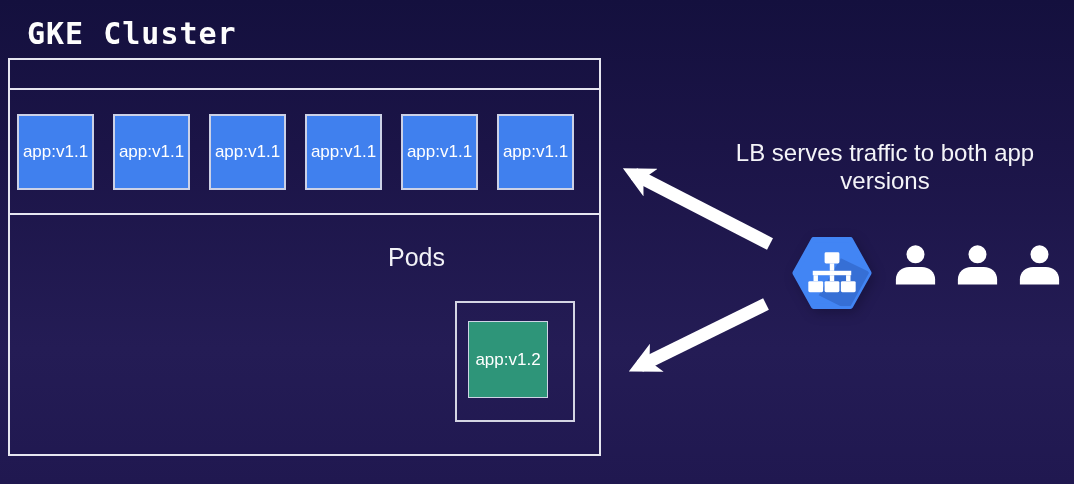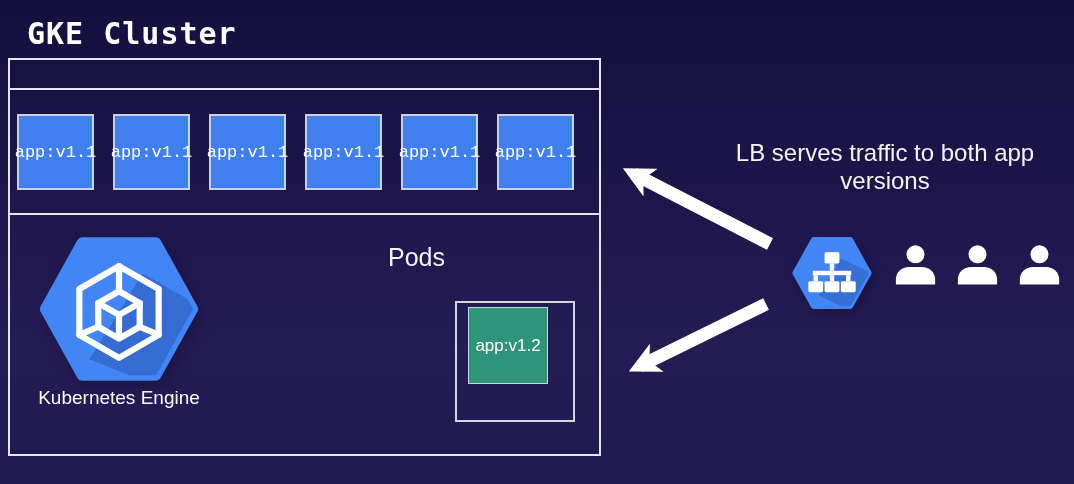--- a/index.html
+++ b/index.html
@@ -14,39 +14,39 @@
     font-family:"DejaVu Sans Mono", monospace;
     font-weight:bold; font-size:30px; letter-spacing:1px; color:#fdfdfd;
   }
   .cluster-box {
     position:absolute; left:8px; top:58px; width:589px; height:394px;
     border:2px solid #e6e6f0; box-sizing:content-box;
   }
   .cluster-strip { height:28px; border-bottom:2px solid #e6e6f0; }
   .pods-section {
     height:99px; border-bottom:2px solid #e6e6f0;
-    display:flex; gap:19px; padding:24px 16px 0 7px; align-items:flex-start;font-family:Liberation Mono, monospace;
+    display:flex; gap:19px; padding:24px 16px 0 7px; align-items:flex-start;
   }
   .pod {
     width:77px; height:76px; box-sizing:border-box;
     background:#4080ee; border:2px solid #ccd1e6;
     display:flex; align-items:center; justify-content:center;
     font-size:17px; color:#fff; white-space:nowrap;
   }
   .cluster-body { position:relative; height:235px; }
   .pods-label { position:absolute; left:378px; top:28px; font-size:25px; color:#f2f2f7; }
   .gke { position:absolute; left:18px; top:20px; width:182px; text-align:center; }
   .gke svg { filter:drop-shadow(3px 5px 7px rgba(0,0,10,0.25)); }
   .gke-label { margin-top:0px; font-size:19px; color:#fdfdfd; }
   .v2-outer {
     position:absolute; left:445px; top:86px; width:120px; height:121px;
     border:2px solid #d4d5e3; box-sizing:border-box;
   }
   .pod-v2 {
-    position:absolute; left:11px; top:4px; width:80px; height:77px;
+    position:absolute; left:11px; top:18px; width:80px; height:77px;
     box-sizing:border-box; background:#2e9579; border:1px solid #cfd4e6;
     display:flex; align-items:center; justify-content:center;
     font-size:17px; color:#fff; white-space:nowrap;
   }
   .annotation {
     position:absolute; left:703px; top:139px; width:364px;
     text-align:center; font-size:24px; line-height:1.16; color:#f4f4f8;
   }
   .lb-icon { position:absolute; left:792px; top:236px;
     filter:drop-shadow(3px 4px 6px rgba(0,0,10,0.25)); }
@@ -84,38 +84,20 @@
           <span>app:v1.1</span>
         </div>
       <div class="pod">
           <span>app:v1.1</span>
         </div>
     </div>
 
     <div class="cluster-body">
       <div class="pods-label">Pods</div>
 
-      <div class="gke">
-        <svg width="162" height="148" viewBox="0 0 108 100">
-          <defs>
-              <clipPath id="gkehex">
-                <polygon points="4,50 29,5 79,5 104,50 79,95 29,95"></polygon>
-              </clipPath>
-            </defs>
-          <polygon points="4,50 29,5 79,5 104,50 79,95 29,95" fill="#4285f4" stroke="#4285f4" stroke-width="7" stroke-linejoin="round"></polygon>
-          <polygon clip-path="url(#gkehex)" points="70,26 112,50 84,104 34,84" fill="rgba(10,25,90,0.22)"></polygon>
-          <g stroke="#ffffff" stroke-width="4.2" fill="none" stroke-linejoin="round" stroke-linecap="round">
-            <polygon points="54,21 80.8,36.5 80.8,67.5 54,83 27.2,67.5 27.2,36.5"></polygon>
-            <polygon points="54,38 68,46 54,54 40,46"></polygon>
-            <path d="M40,46 V62 M68,46 V62 M54,54 V70 M40,62 L54,70 L68,62"></path>
-            <path d="M54,21 V38 M27.2,67.5 L40,62 M80.8,67.5 L68,62"></path>
-          </g>
-        </svg>
-        <div class="gke-label">Kubernetes Engine</div>
-      </div>
 
       <div class="v2-outer">
         <div class="pod-v2">
             <span>app:v1.2</span>
           </div>
       </div>
     </div>
   </div>
 
   <svg class="arrows" width="1074" height="484">

